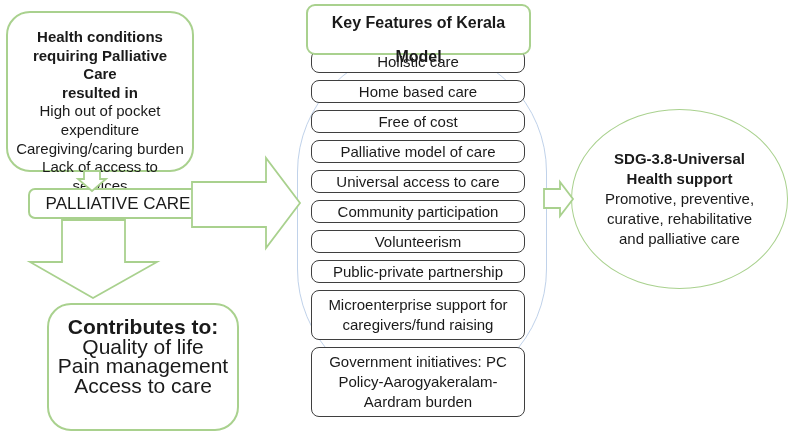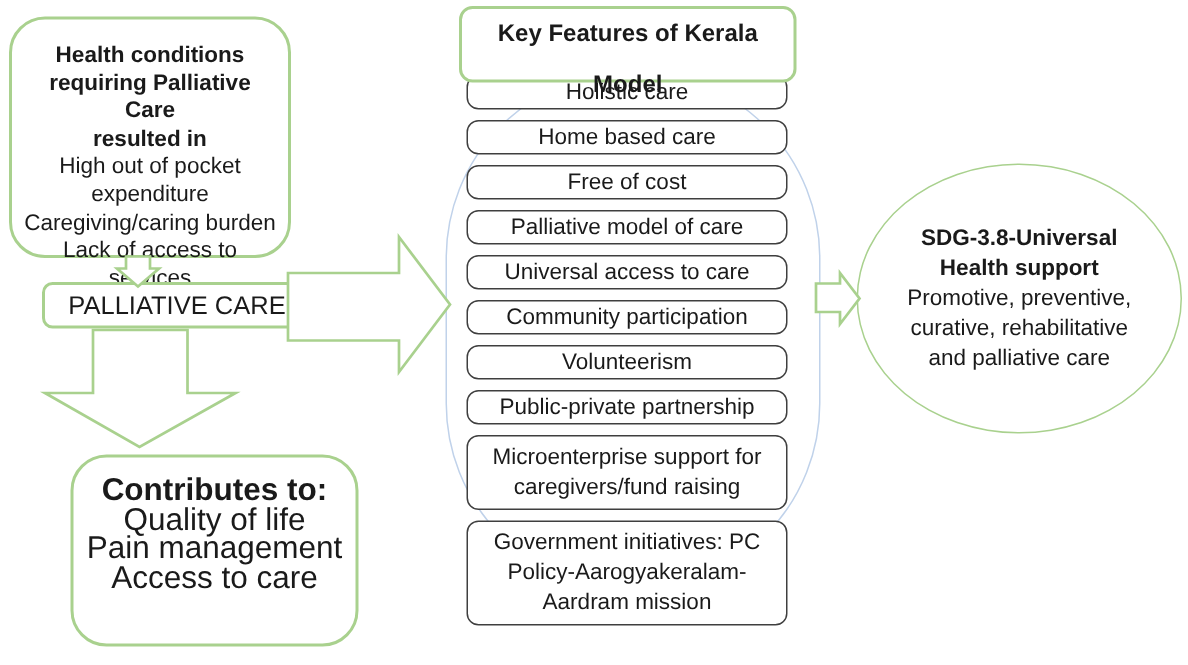--- a/index.html
+++ b/index.html
@@ -111,21 +111,21 @@
   <div id="features-stack" class="abs">
     <div class="feature-item">Holistic care</div>
     <div class="feature-item">Home based care</div>
     <div class="feature-item">Free of cost</div>
     <div class="feature-item">Palliative model of care</div>
     <div class="feature-item">Universal access to care</div>
     <div class="feature-item">Community participation</div>
     <div class="feature-item">Volunteerism</div>
     <div class="feature-item">Public-private partnership</div>
     <div class="feature-item multi">Microenterprise support for caregivers/fund raising</div>
-    <div class="feature-item multi">Government initiatives: PC Policy-Aarogyakeralam- Aardram mission</div>
+    <div class="feature-item multi">Government initiatives: PC Policy-Aarogyakeralam- Aardram burden</div>
   </div>
 
   <div id="sdg-ellipse" class="abs">
     <div class="bold-line">SDG-3.8-Universal</div>
     <div class="bold-line">Health support</div>
     <div>Promotive, preventive, curative, rehabilitative and palliative care</div>
   </div>
 
 </div>
 

